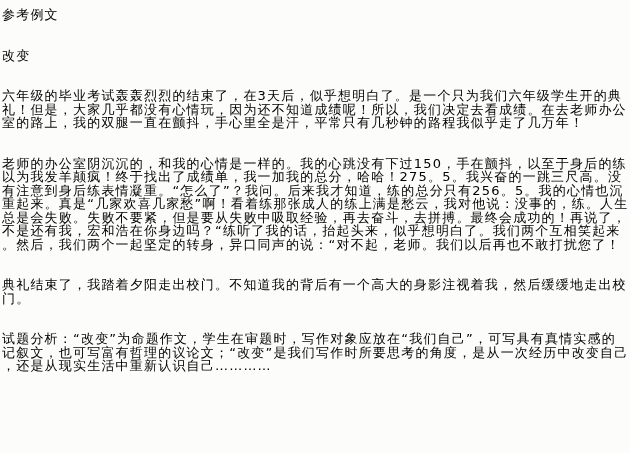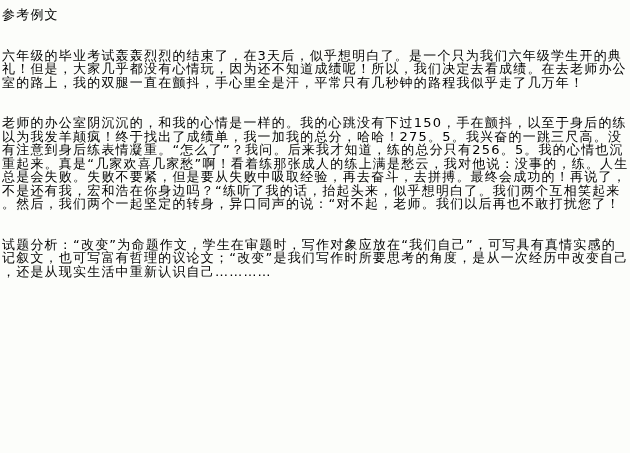--- a/index.html
+++ b/index.html
@@ -31,21 +31,23 @@
   .doc-block:last-child {
     margin-bottom: 0;
   }
 </style>
 </head>
 <body>
 
 <div class="page">
   <div class="doc-block">参考例文</div>
 
+  <div class="doc-block">改变</div>
 
   <div class="doc-block">六年级的毕业考试轰轰烈烈的结束了，在3天后，似乎想明白了。是一个只为我们六年级学生开的典礼！但是，大家几乎都没有心情玩，因为还不知道成绩呢！所以，我们决定去看成绩。在去老师办公室的路上，我的双腿一直在颤抖，手心里全是汗，平常只有几秒钟的路程我似乎走了几万年！</div>
 
   <div class="doc-block">老师的办公室阴沉沉的，和我的心情是一样的。我的心跳没有下过150，手在颤抖，以至于身后的练以为我发羊颠疯！终于找出了成绩单，我一加我的总分，哈哈！275。5。我兴奋的一跳三尺高。没有注意到身后练表情凝重。“怎么了”？我问。后来我才知道，练的总分只有256。5。我的心情也沉重起来。真是“几家欢喜几家愁”啊！看着练那张成人的练上满是愁云，我对他说：没事的，练。人生总是会失败。失败不要紧，但是要从失败中吸取经验，再去奋斗，去拼搏。最终会成功的！再说了，不是还有我，宏和浩在你身边吗？“练听了我的话，抬起头来，似乎想明白了。我们两个互相笑起来。然后，我们两个一起坚定的转身，异口同声的说：“对不起，老师。我们以后再也不敢打扰您了！</div>
 
+  <div class="doc-block">典礼结束了，我踏着夕阳走出校门。不知道我的背后有一个高大的身影注视着我，然后缓缓地走出校门。</div>
 
 
   <div class="doc-block">试题分析：“改变”为命题作文，学生在审题时，写作对象应放在“我们自己”，可写具有真情实感的记叙文，也可写富有哲理的议论文；“改变”是我们写作时所要思考的角度，是从一次经历中改变自己，还是从现实生活中重新认识自己…………</div>
 </div>
 
 </body></html>

